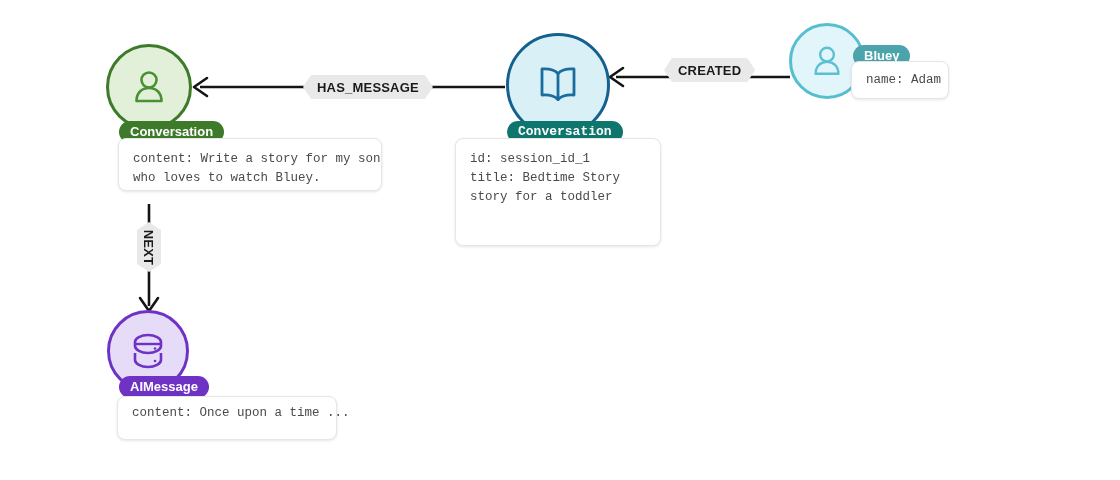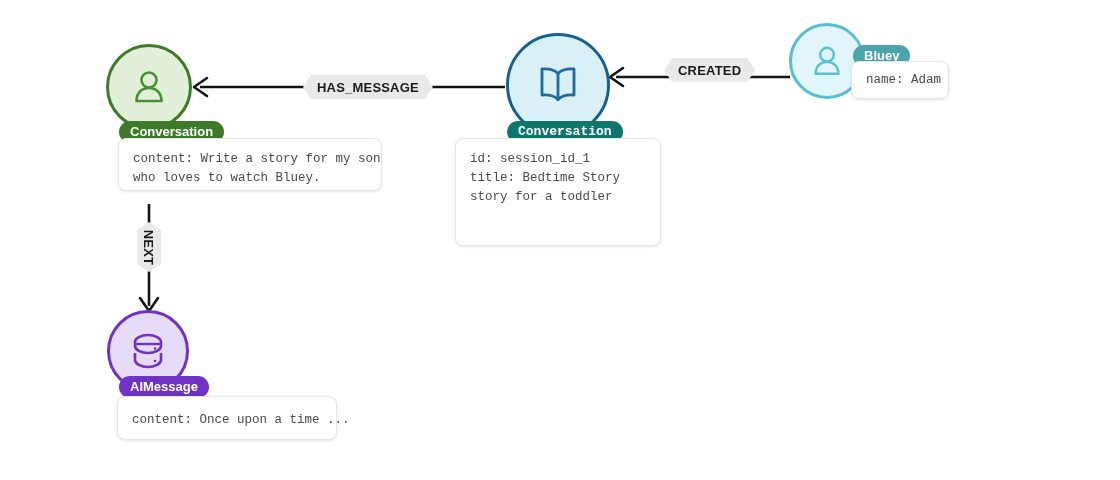--- a/index.html
+++ b/index.html
@@ -167,21 +167,21 @@
       <svg width="44" height="44" viewBox="0 0 44 44" fill="none">
         <path d="M22 6 C15 6 9 9.5 9 13 L9 17 C9 20.5 15 24 22 24 C29 24 35 20.5 35 17 L35 13 C35 9.5 29 6 22 6 Z" stroke="#6e33c4" stroke-width="2.6" fill="none" stroke-linejoin="round"></path>
         <line x1="9" y1="15" x2="35" y2="15" stroke="#6e33c4" stroke-width="2.4"></line>
         <circle cx="29" cy="19.5" r="1.3" fill="#6e33c4"></circle>
         <path d="M9 24 L9 31 C9 34.5 15 38 22 38 C29 38 35 34.5 35 31 L35 24" stroke="#6e33c4" stroke-width="2.6" fill="none" stroke-linejoin="round"></path>
         <circle cx="29" cy="32" r="1.3" fill="#6e33c4"></circle>
       </svg>
     </span>
   </div>
   <div class="pill" style="left:119px; top:376px; background:#6e33c4;">AIMessage</div>
-  <div class="propbox" style="left:117px; top:396px; width:220px; height:44px; padding:14px 14px;">
+  <div class="propbox" style="left:117px; top:396px; width:220px; height:44px; padding:7px 14px;">
     <span class="prow">content: Once upon a time ...</span>
   </div>
 
   <div class="rel-label horiz" style="left:303px; top:75px;text-align:center;">
     <span class="rl-text">HAS_MESSAGE</span>
   </div>
 
   <div class="rel-label horiz" style="left:664px; top:58px;">
     <span class="rl-text">CREATED</span>
   </div>

